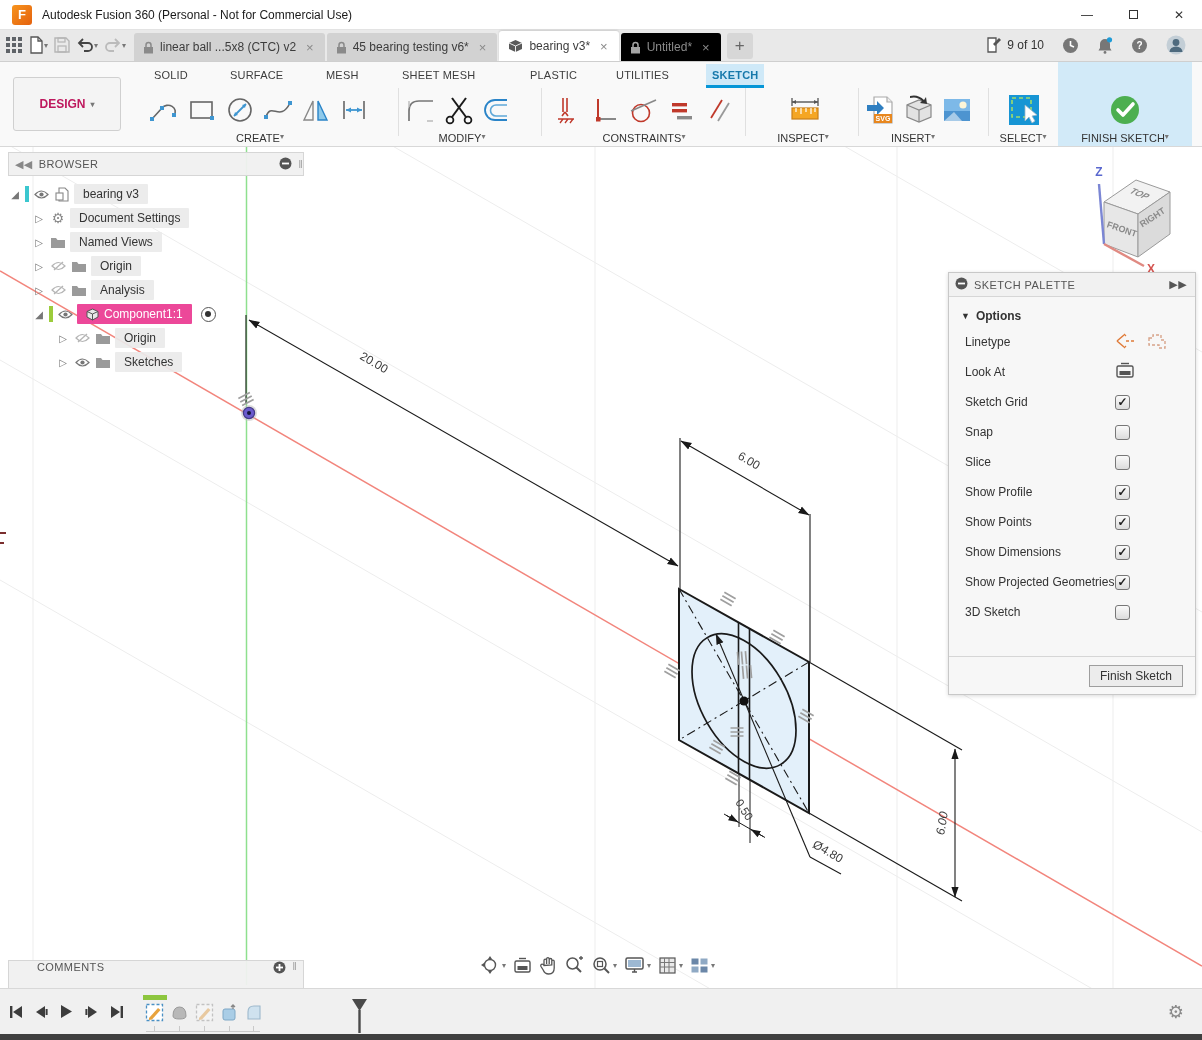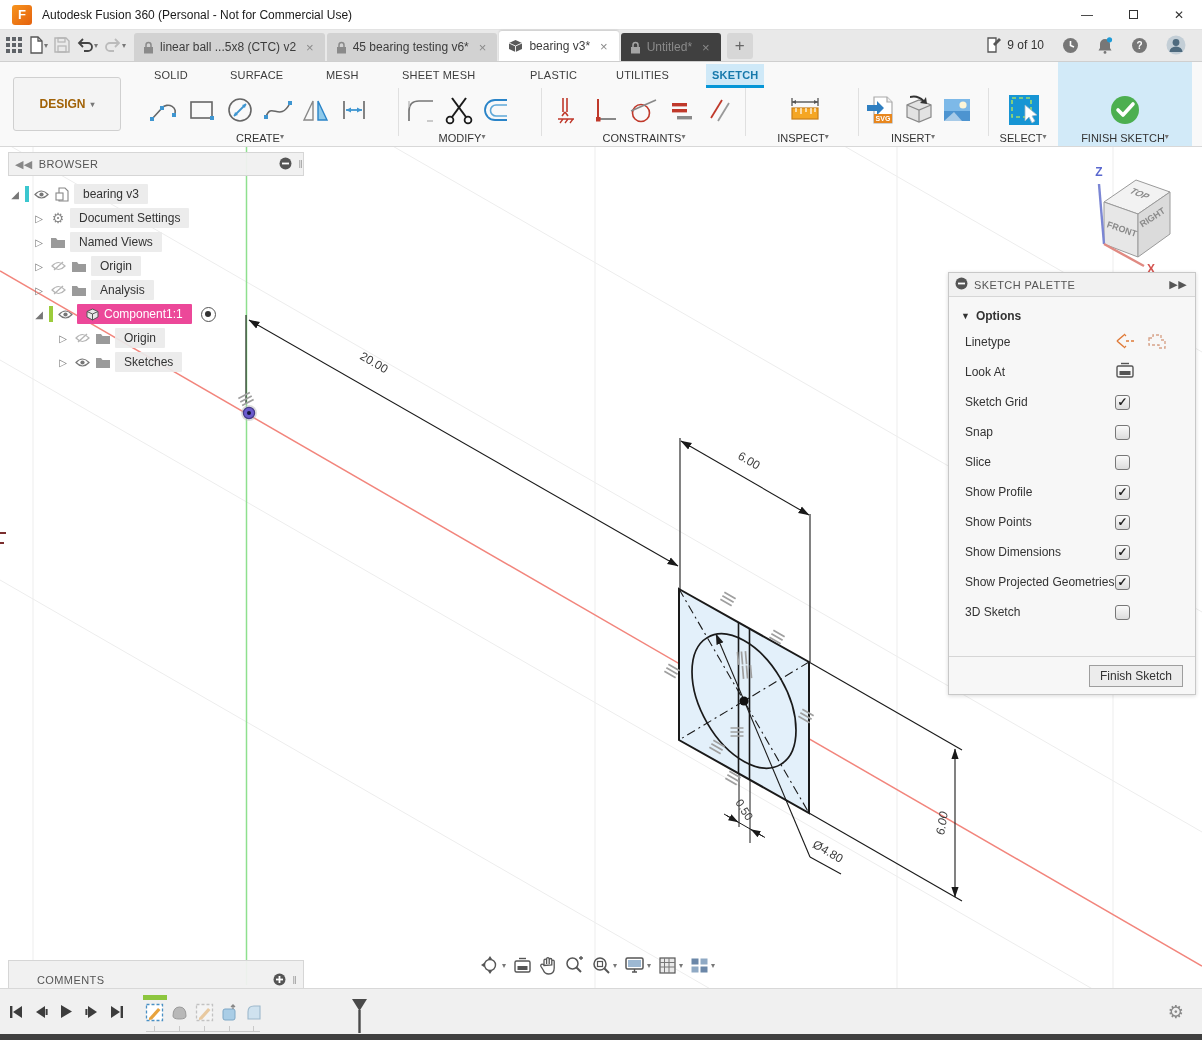--- a/index.html
+++ b/index.html
@@ -25,37 +25,37 @@
   .quick { display:flex; align-items:center; height:32px; gap:6px; padding:0 8px 0 6px; }
   .qicon { display:flex; align-items:center; color:#555; }
   .grid9 { display:grid; grid-template-columns:repeat(3,4px); grid-gap:2px; }
   .grid9 b { width:4px; height:4px; background:#5f6368; }
   .chev { font-size:8px; color:#777; }
   .chev::after { content:"▾"; }
   .doctabs { display:flex; align-items:flex-end; height:32px; }
   .dtab { height:28px; display:flex; align-items:center; padding:0 9px; margin-right:2px;
     background:#d2d2d2; border-radius:3px 3px 0 0; font-size:12px; color:#3c3c3c; max-width:200px; }
   .dtab.active { background:#fff; height:30px; box-shadow:0 -1px 2px rgba(0,0,0,.12); }
-  .dtab.dim { background:#404040; color:#8a8a8a;justify-content:flex-end; }
+  .dtab.dim { background:#000000; color:#8a8a8a;justify-content:flex-end; }
   .dtab .lab { margin:0 8px 0 6px; white-space:nowrap; overflow:hidden; }
   .xclose { color:#8a8a8a; font-size:13px; padding:0 2px; }
   .xclose::after { content:"×"; }
   .addtab { width:26px; height:26px; margin:0 6px 2px 4px; background:#d7d7d7; border-radius:3px;
     color:#666; font-size:17px; display:flex; align-items:center; justify-content:center; }
   .addtab::after { content:"+"; }
   .tabright { margin-left:auto; display:flex; align-items:center; gap:18px; padding-right:16px; height:32px; }
   .jobstat { display:flex; align-items:center; gap:5px; font-size:12px; color:#333; }
   .ticon { position:relative; display:flex; }
 
   
   .ribbon { position:absolute; left:0; top:62px; width:1202px; height:85px; background:#f9f9f9;
     border-bottom:1px solid #d8d8d8; }
   .designbox { position:absolute; left:13px; top:15px; width:108px; height:54px; background:#f4f4f4;
     border:1px solid #d0d0d0; border-radius:3px; display:flex; align-items:center; justify-content:center;
-    font-size:12px; font-weight:bold; color:#a16207; gap:5px; }
+    font-size:12px; font-weight:bold; color:#be185d; gap:5px; }
   .rtab { position:absolute; top:2px; height:22px; display:flex; align-items:center;
     font-size:11px; color:#3c3c3c; padding:0 6px; letter-spacing:.2px; }
   .rtab.active { background:#cfe9f8; color:#1779ab; font-weight:bold; border-bottom:3px solid #0696d7; height:24px; }
   .groupicons { position:absolute; top:26px; height:44px; display:flex; align-items:center; }
   .glabel { position:absolute; top:70px; font-size:11px; color:#333; width:140px; text-align:center;
     display:flex; justify-content:center; }
   .vsep { position:absolute; top:26px; height:48px; width:1px; background:#e0e0e0; }
   .ribicon { width:38px; height:38px; display:flex; align-items:center; justify-content:center; }
   .finishbg { position:absolute; left:1058px; top:0; width:134px; height:84px; background:#d2eaf8; }
 
@@ -74,21 +74,21 @@
   .pill { background:rgba(234,234,234,.92); padding:3px 9px; border-radius:1px; white-space:nowrap; }
   .pill.sel { background:#ec4899; color:#fff; }
   .eye { width:18px; display:flex; justify-content:center; }
   .nicon { width:18px; display:flex; justify-content:center; }
   .radio { width:15px; height:15px; border:1.5px solid #555; border-radius:50%; margin-left:6px;
     display:flex; align-items:center; justify-content:center; background:#fff; }
   .radio b { width:6px; height:6px; border-radius:50%; background:#333; }
 
   
   .comments { position:absolute; left:8px; top:813px; width:296px; height:40px;
-    background:rgba(240,240,240,.95); border:1px solid #d6d6d6; display:flex; align-items:center;
+    background:rgba(240,240,240,.95); border:1px solid #d6d6d6; display:flex; 
     font-size:11px; color:#555; letter-spacing:.4px; }
 
   
   .palette { position:absolute; left:948px; top:125px; width:248px; height:423px;
     background:rgba(247,247,247,.97); border:1px solid #c8c8c8; box-shadow:0 1px 4px rgba(0,0,0,.15);
     font-size:12px; color:#333; }
   .palette .phead { border:none; border-bottom:1px solid #d6d6d6; }
   .opthdr { font-weight:bold; padding:12px 0 4px 12px; display:flex; gap:6px; align-items:center; }
   .prow { height:30px; display:flex; align-items:center; padding:0 0 0 16px; }
   .prow .plabel { flex:1; }

